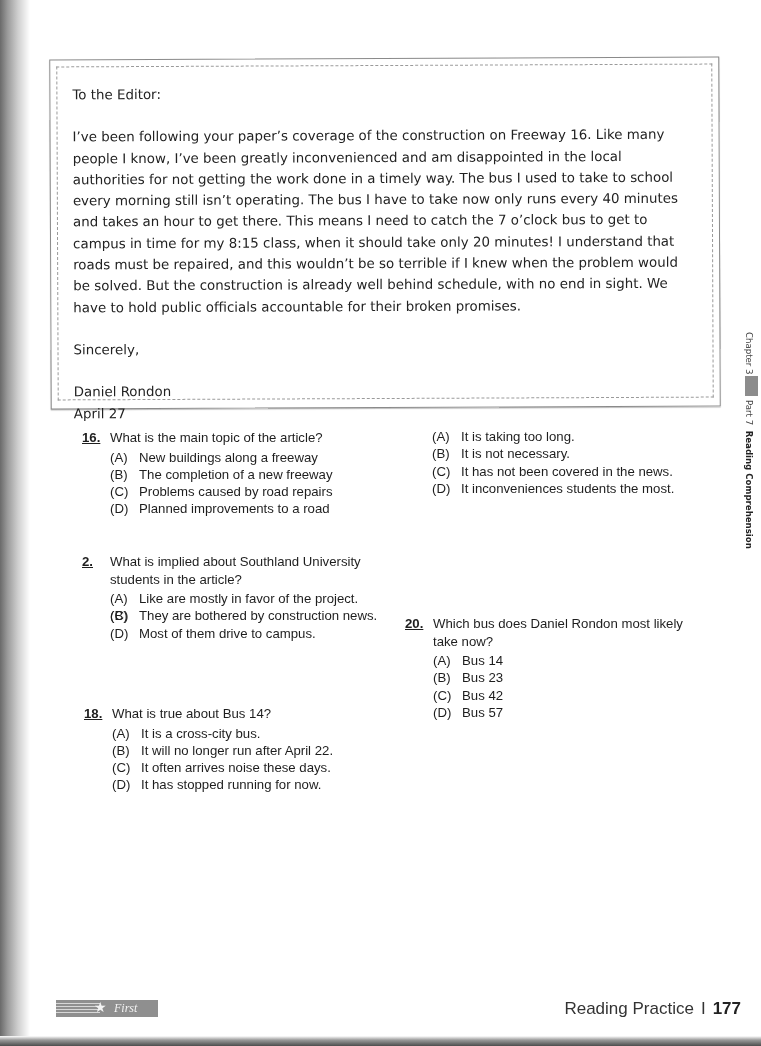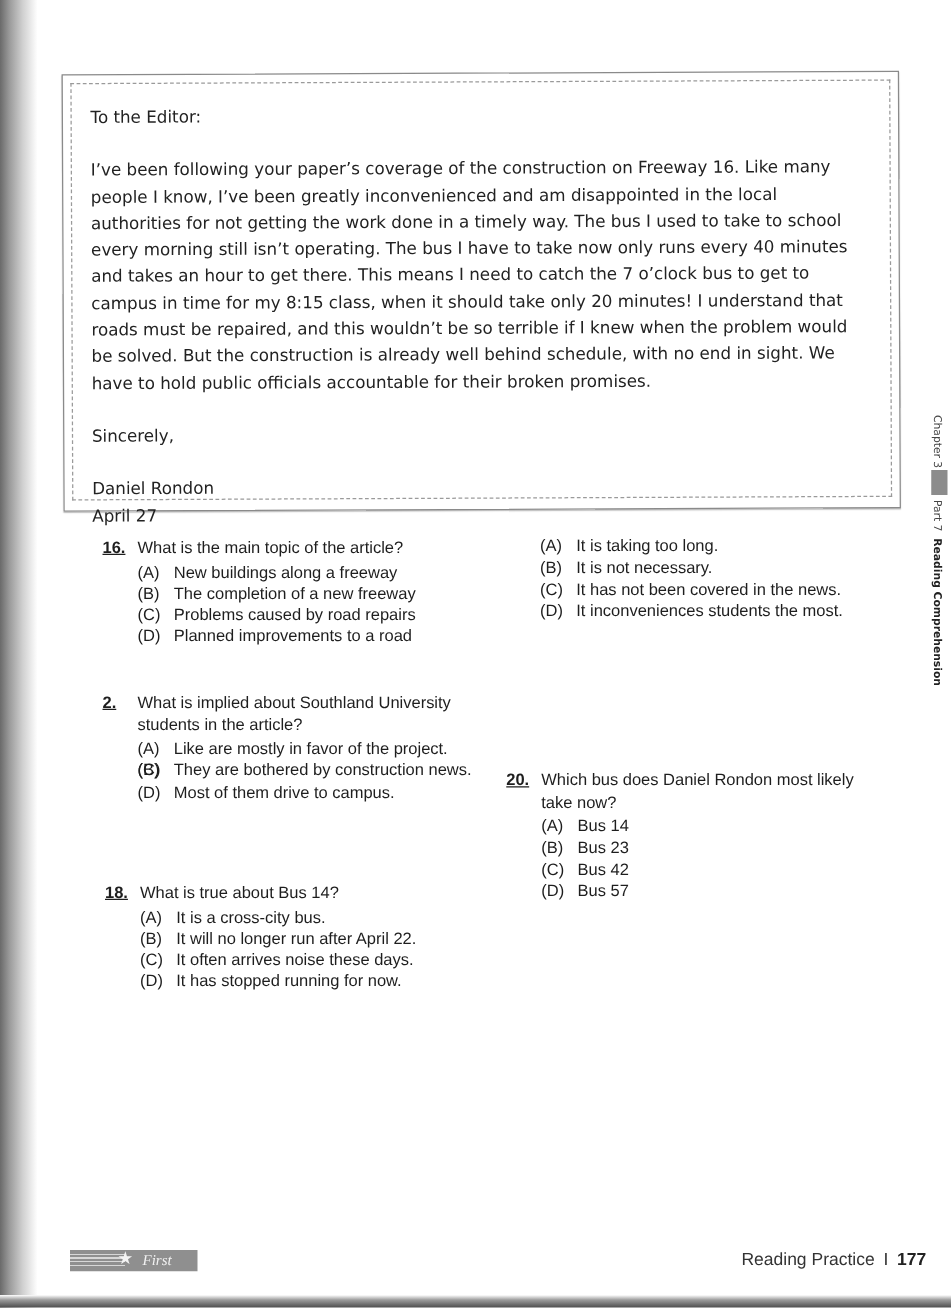--- a/index.html
+++ b/index.html
@@ -53,21 +53,21 @@
     .footer-logo {
       position: absolute; left: 56px; top: 1000px; width: 102px; height: 17px;
       background: #8f8f8f; overflow: hidden;
     }
     .logo-lines { position: absolute; left: 0; top: 3px; width: 44px; height: 11px;
       background: repeating-linear-gradient(to bottom, #d7d7d7 0 1px, transparent 1px 3px); }
     .logo-star { position: absolute; left: 38px; top: -1px; font-size: 14px; color: #f4f4f4; }
     .logo-text { position: absolute; left: 58px; top: 1px; font-family: "Liberation Serif", serif; font-style: italic; font-size: 12px; color: #f2f2f2; }
     .footer-page {
       position: absolute; right: 20px; top: 999px; font-family: "Liberation Sans", sans-serif;
-      font-size: 14px; color: #333;
+      font-size: 17px; color: #333;
     }
     .footer-page .sep { margin: 0 7px; }
     .footer-page .num { font-weight: bold; color: #222; }
   </style>
 </head>
 <body>
 
 <div class="spine"></div>
 
 <div class="letter-frame">

